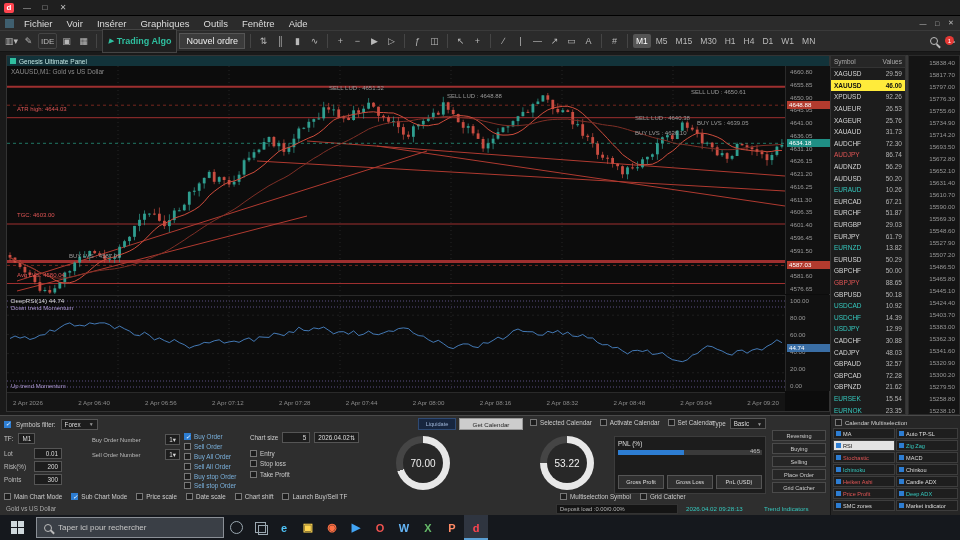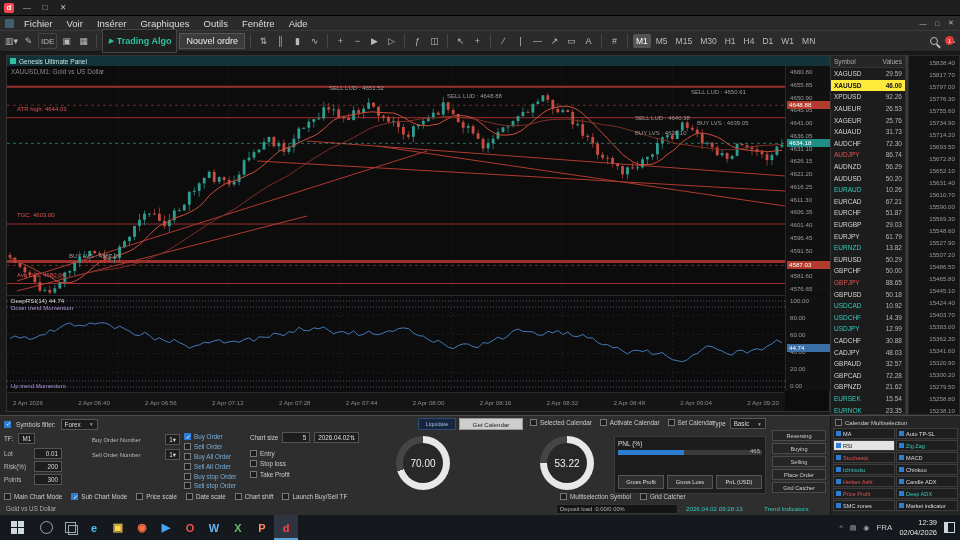--- a/index.html
+++ b/index.html
@@ -1050,20 +1050,24 @@
 
   <div id="taskbar">
     <span class="start">
       <span class="winlogo">
           <i></i>
           <i></i>
           <i></i>
           <i></i>
         </span>
     </span>
+    <span id="search">
+      <span class="mag"></span>
+      <span>Taper ici pour rechercher</span>
+    </span>
     <span class="tb-icon">
         <span class="cortana"></span>
       </span>
     <span class="tb-icon">
         <span class="taskview"></span>
       </span>
     <span id="tb-apps" style="display:flex">
         <div class="tb-icon">
           <span style="color: rgb(79, 195, 247);">e</span>
         </div>
@@ -1085,26 +1089,15 @@
         <div class="tb-icon">
           <span style="color: rgb(102, 187, 106);">X</span>
         </div>
         <div class="tb-icon">
           <span style="color: rgb(255, 138, 101);">P</span>
         </div>
         <div class="tb-icon active">
           <span style="color: rgb(255, 68, 79);">d</span>
         </div>
       </span>
-    <span id="tray">
-      <span class="dim">^</span>
-      <span class="dim">▤</span>
-      <span class="dim">◉</span>
-      <span>FRA</span>
-      <span class="clock">
-        <span>12:39</span>
-        <span>02/04/2026</span>
-      </span>
-      <span class="notif"></span>
-    </span>
   </div>
 
 </div>
 
 </body></html>

